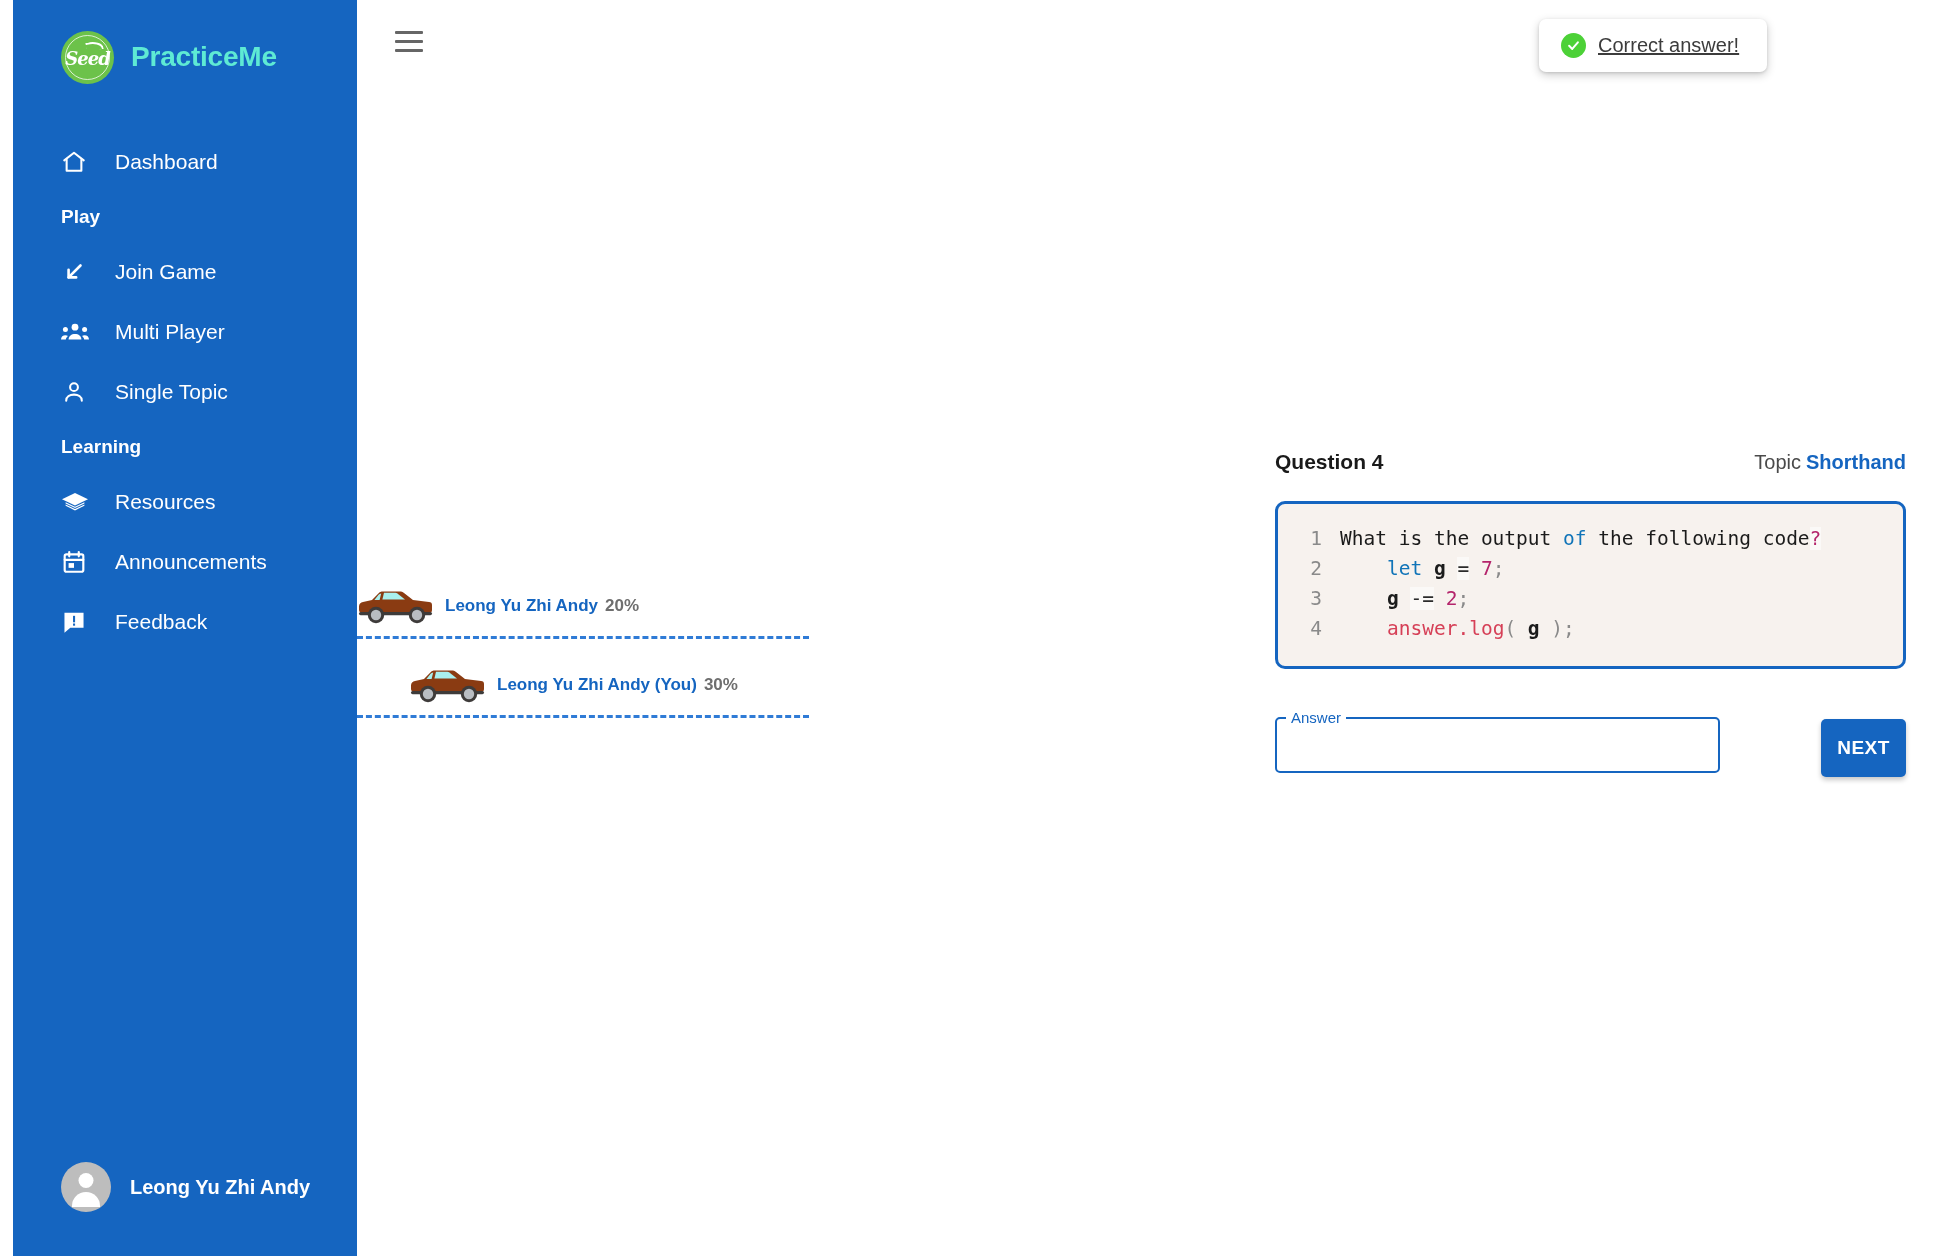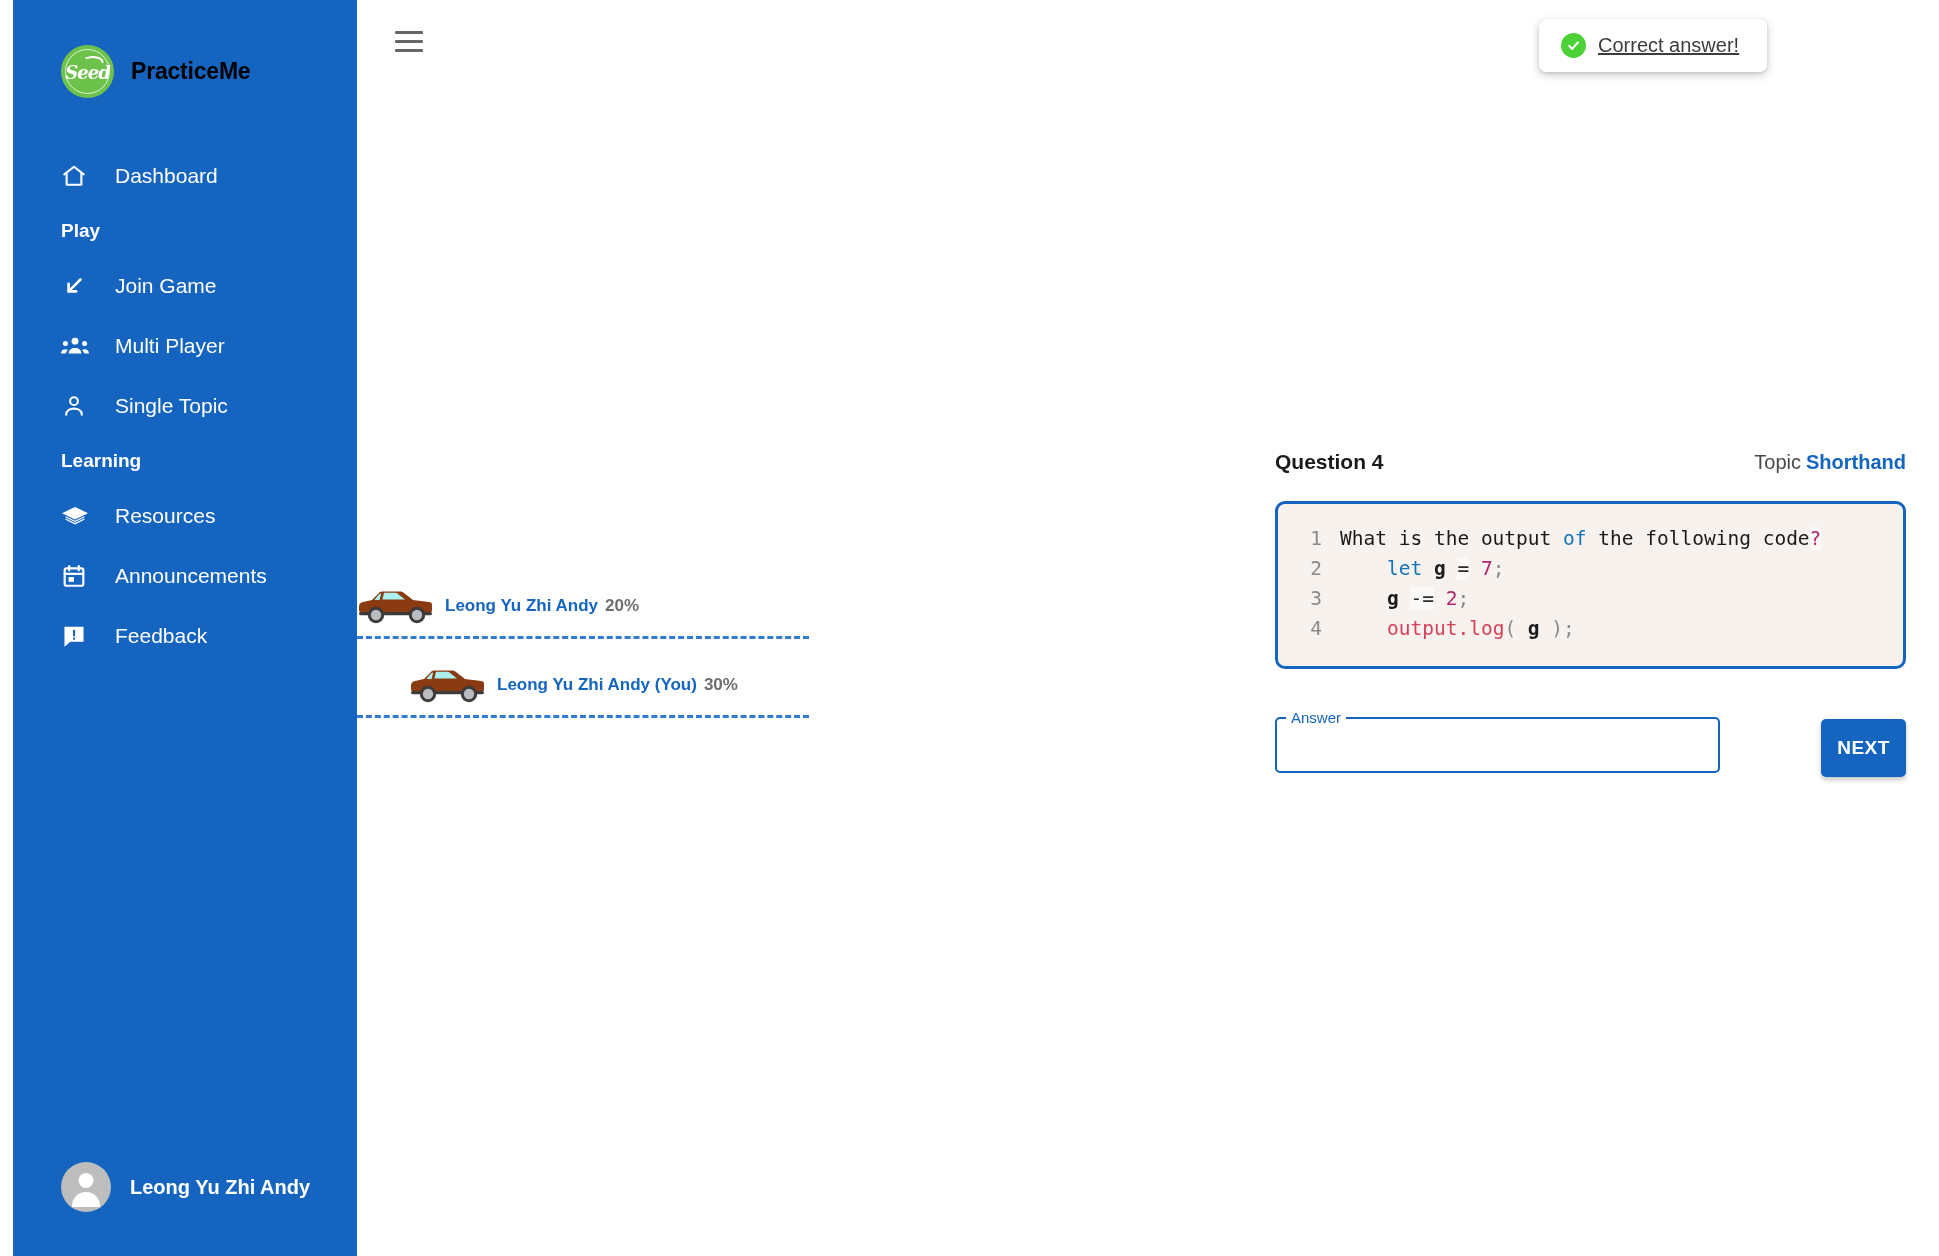--- a/index.html
+++ b/index.html
@@ -26,21 +26,21 @@
     width: 344px;
     height: 1256px;
     background: #1565C0;
     display: flex;
     flex-direction: column;
   }
   .brand {
     display: flex;
     align-items: center;
     gap: 17px;
-    padding: 38px 0 0 48px;
+    padding: 24px 0 0 48px;
     height: 66px;
   }
   .brand-logo {
     width: 53px;
     height: 53px;
     border-radius: 50%;
     background: #6CC24A;
     display: flex;
     align-items: center;
     justify-content: center;
@@ -69,22 +69,22 @@
     right: 11px;
     width: 15px;
     height: 8px;
     border-top: 2.5px solid #ffffff;
     border-right: 2.5px solid #ffffff;
     border-radius: 0 90% 0 0;
     transform: rotate(-14deg);
     z-index: 3;
   }
   .brand-title {
-    color: #000000;
-    font-size: 23px;
+    color: #5eead4;
+    font-size: 28px;
     font-weight: bold;
     letter-spacing: -0.2px;
     white-space: nowrap;
   }
 
   .nav {
     margin-top: 42px;
     flex: 1 1 auto;
   }
   .nav-section {
@@ -563,21 +563,21 @@
         <span class="q-number">Question 4</span>
         <span class="q-topic">
           <span>Topic</span><b>Shorthand</b>
         </span>
       </div>
 
       <div id="code-block">
           <div class="code-line"><span class="ln">1</span><span><span class="tok-plain">What is the output </span><span class="tok-kw">of</span><span class="tok-plain"> the following code</span><span class="tok-q">?</span></span></div>
           <div class="code-line"><span class="ln">2</span><span><span class="tok-plain">    </span><span class="tok-kw">let</span><span class="tok-plain"> </span><span class="tok-var">g</span><span class="tok-plain"> </span><span class="tok-op">=</span><span class="tok-plain"> </span><span class="tok-num">7</span><span class="tok-punc">;</span></span></div>
           <div class="code-line"><span class="ln">3</span><span><span class="tok-plain">    </span><span class="tok-var">g</span><span class="tok-plain"> </span><span class="tok-op">-=</span><span class="tok-plain"> </span><span class="tok-num">2</span><span class="tok-punc">;</span></span></div>
-          <div class="code-line"><span class="ln">4</span><span><span class="tok-plain">    </span><span class="tok-fn">output.log</span><span class="tok-punc">( </span><span class="tok-var">g</span><span class="tok-punc"> )</span><span class="tok-punc">;</span></span></div>
+          <div class="code-line"><span class="ln">4</span><span><span class="tok-plain">    </span><span class="tok-fn">answer.log</span><span class="tok-punc">( </span><span class="tok-var">g</span><span class="tok-punc"> )</span><span class="tok-punc">;</span></span></div>
         </div>
 
       <div id="answer-row">
         <div class="field">
           <fieldset>
             <legend>Answer</legend>
           </fieldset>
           <input type="text" placeholder="" style="">
         </div>
         <button id="next-button">NEXT</button>

